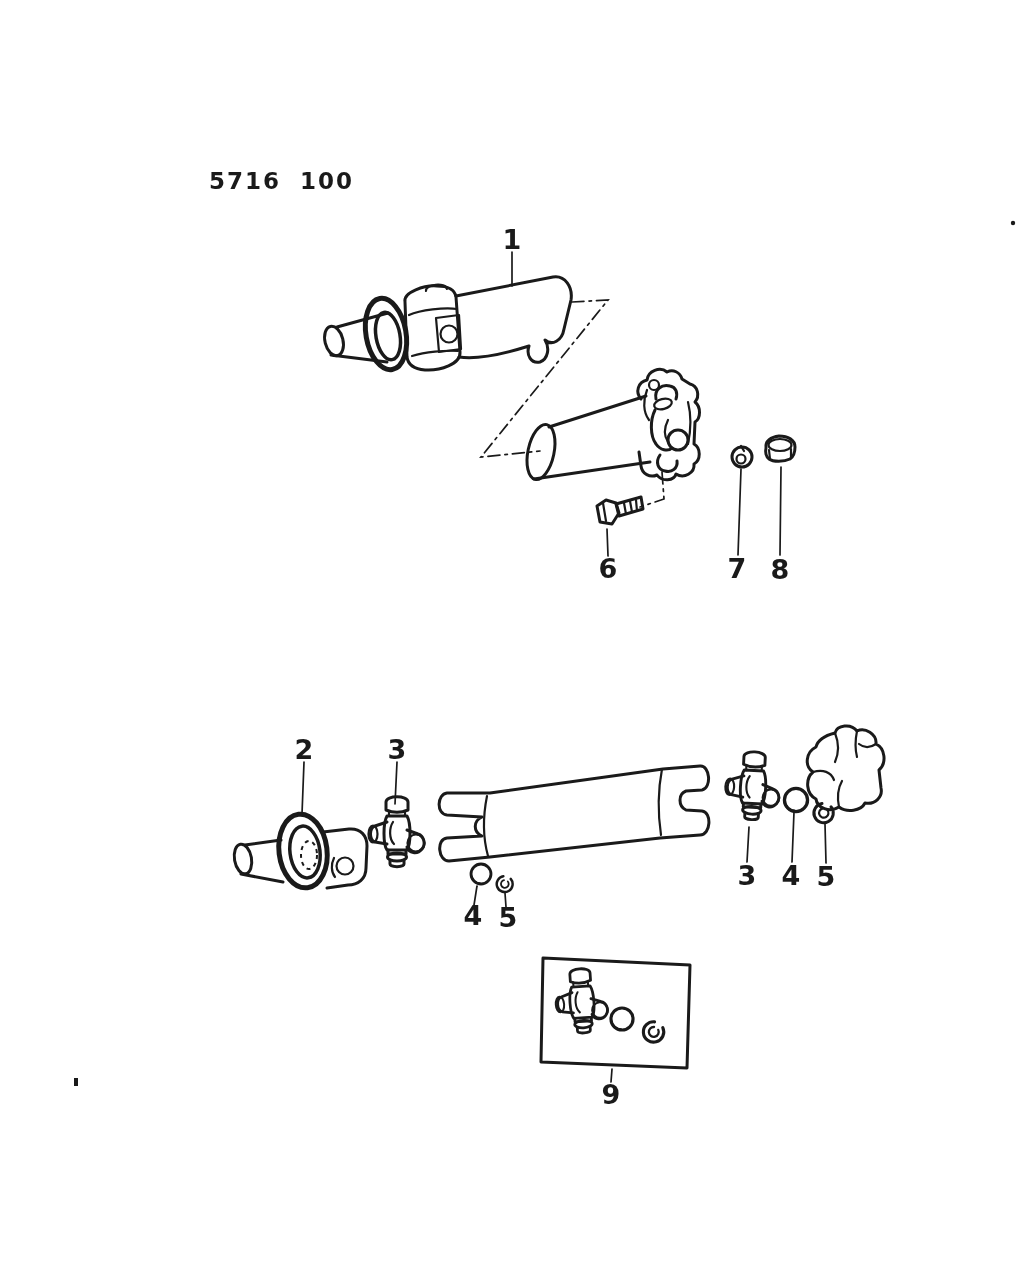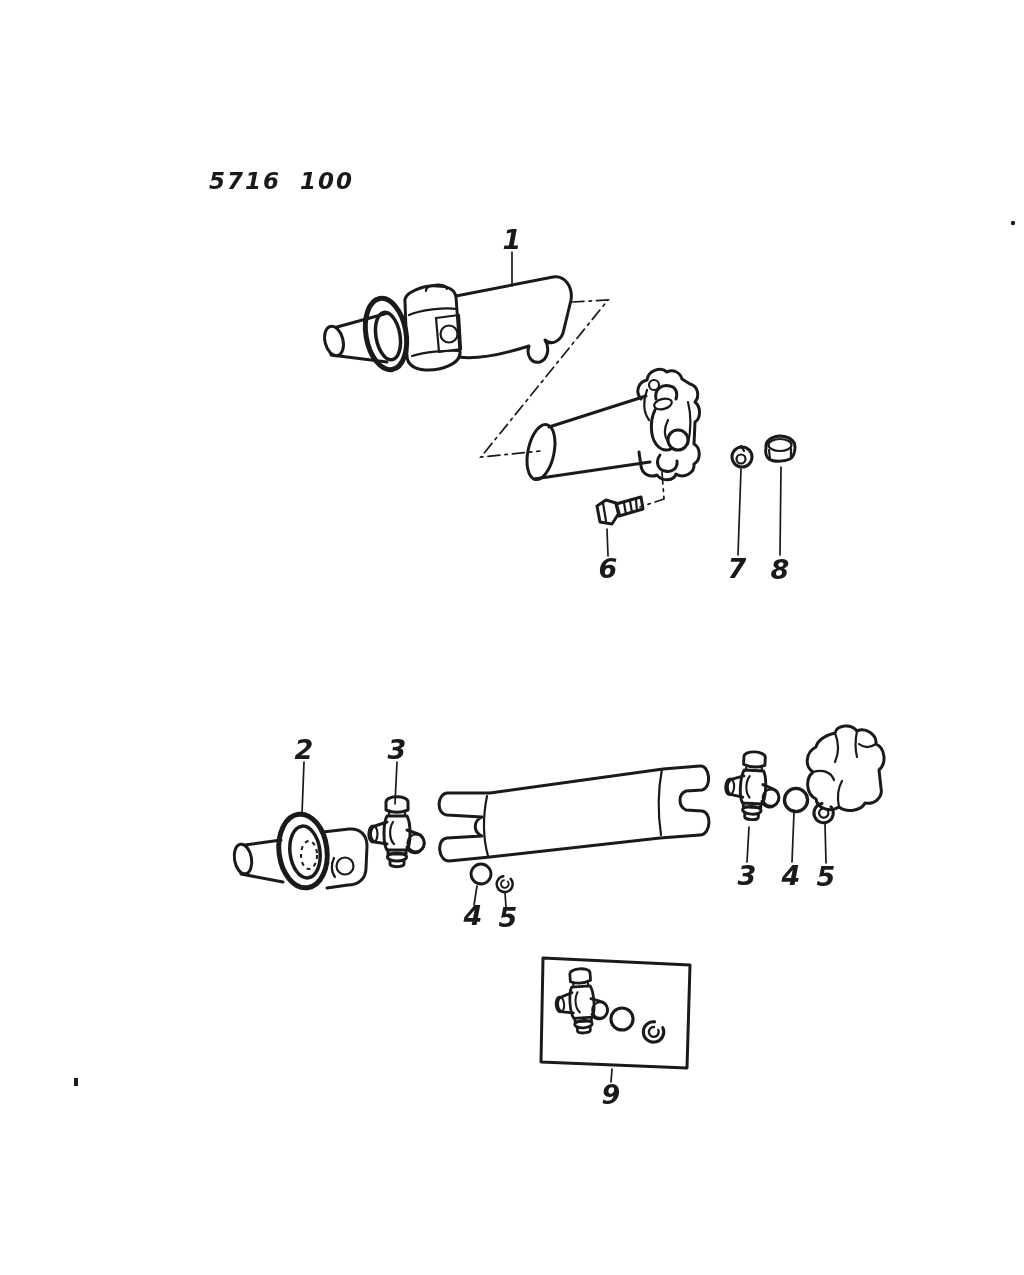--- a/index.html
+++ b/index.html
@@ -1,18 +1,18 @@
 <!DOCTYPE html>
 <html><head>
 <meta charset="utf-8">
 <style>
   html,body{margin:0;padding:0;background:#ffffff;}
   body{width:1024px;height:1275px;position:relative;overflow:hidden;
        font-family:"DejaVu Sans", sans-serif;}
-  .stage{position:absolute;left:0;top:0;width:900px;height:1275px;font-style:italic;}
+  .stage{position:absolute;left:0;top:0;width:900px;height:1275px;}
   svg{display:block;}
   
   .s3 {stroke:#1a1a1a;fill:none;stroke-width:3;stroke-linecap:round;stroke-linejoin:round;}
   .s2 {stroke:#1a1a1a;fill:none;stroke-width:2.2;stroke-linecap:round;stroke-linejoin:round;}
   .s5 {stroke:#1a1a1a;fill:none;stroke-width:5;stroke-linecap:round;}
   .s35{stroke:#1a1a1a;fill:none;stroke-width:3.5;stroke-linecap:round;}
   .ldr{stroke:#1a1a1a;fill:none;stroke-width:1.7;stroke-linecap:round;}
   .ph {stroke:#1a1a1a;fill:none;stroke-width:1.7;stroke-linecap:round;
        stroke-dasharray:12 5 2.5 5;}
   .dash{stroke:#1a1a1a;fill:none;stroke-width:2;stroke-dasharray:4 4;}

